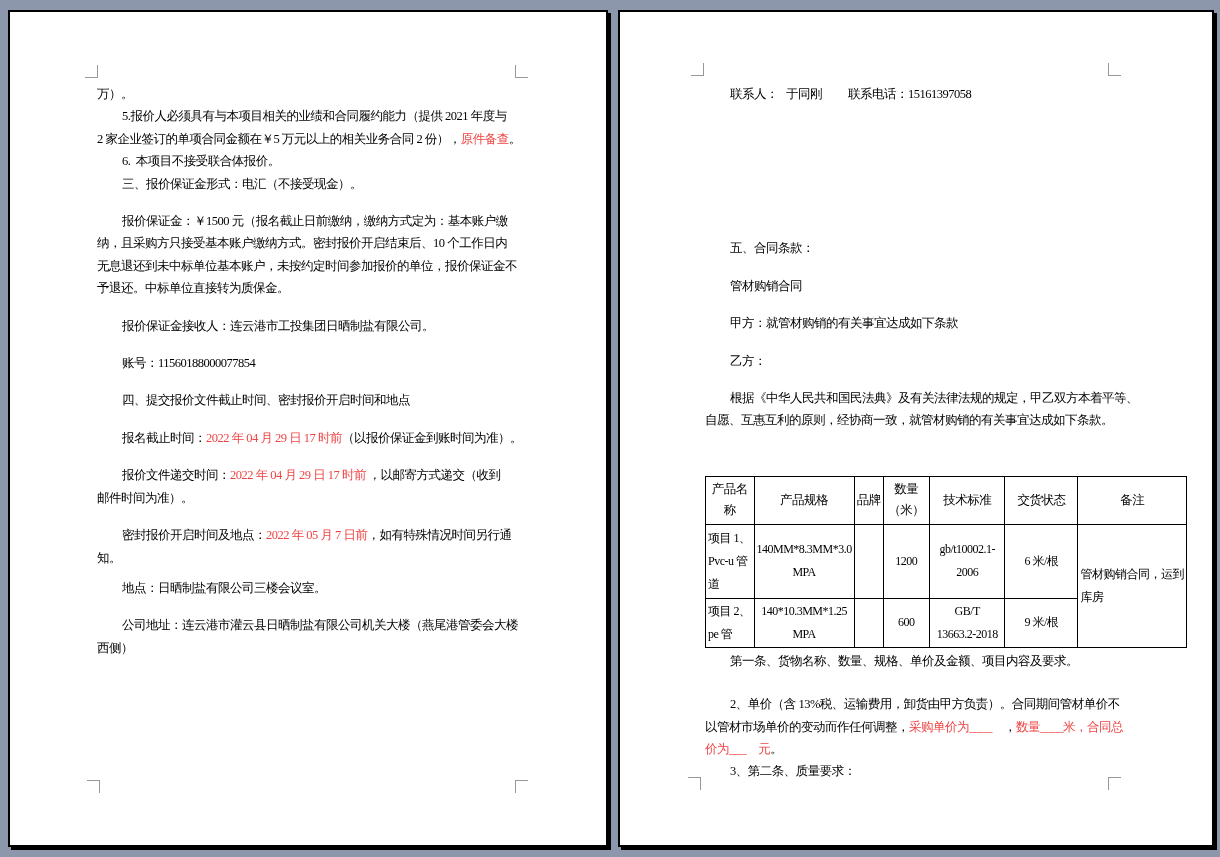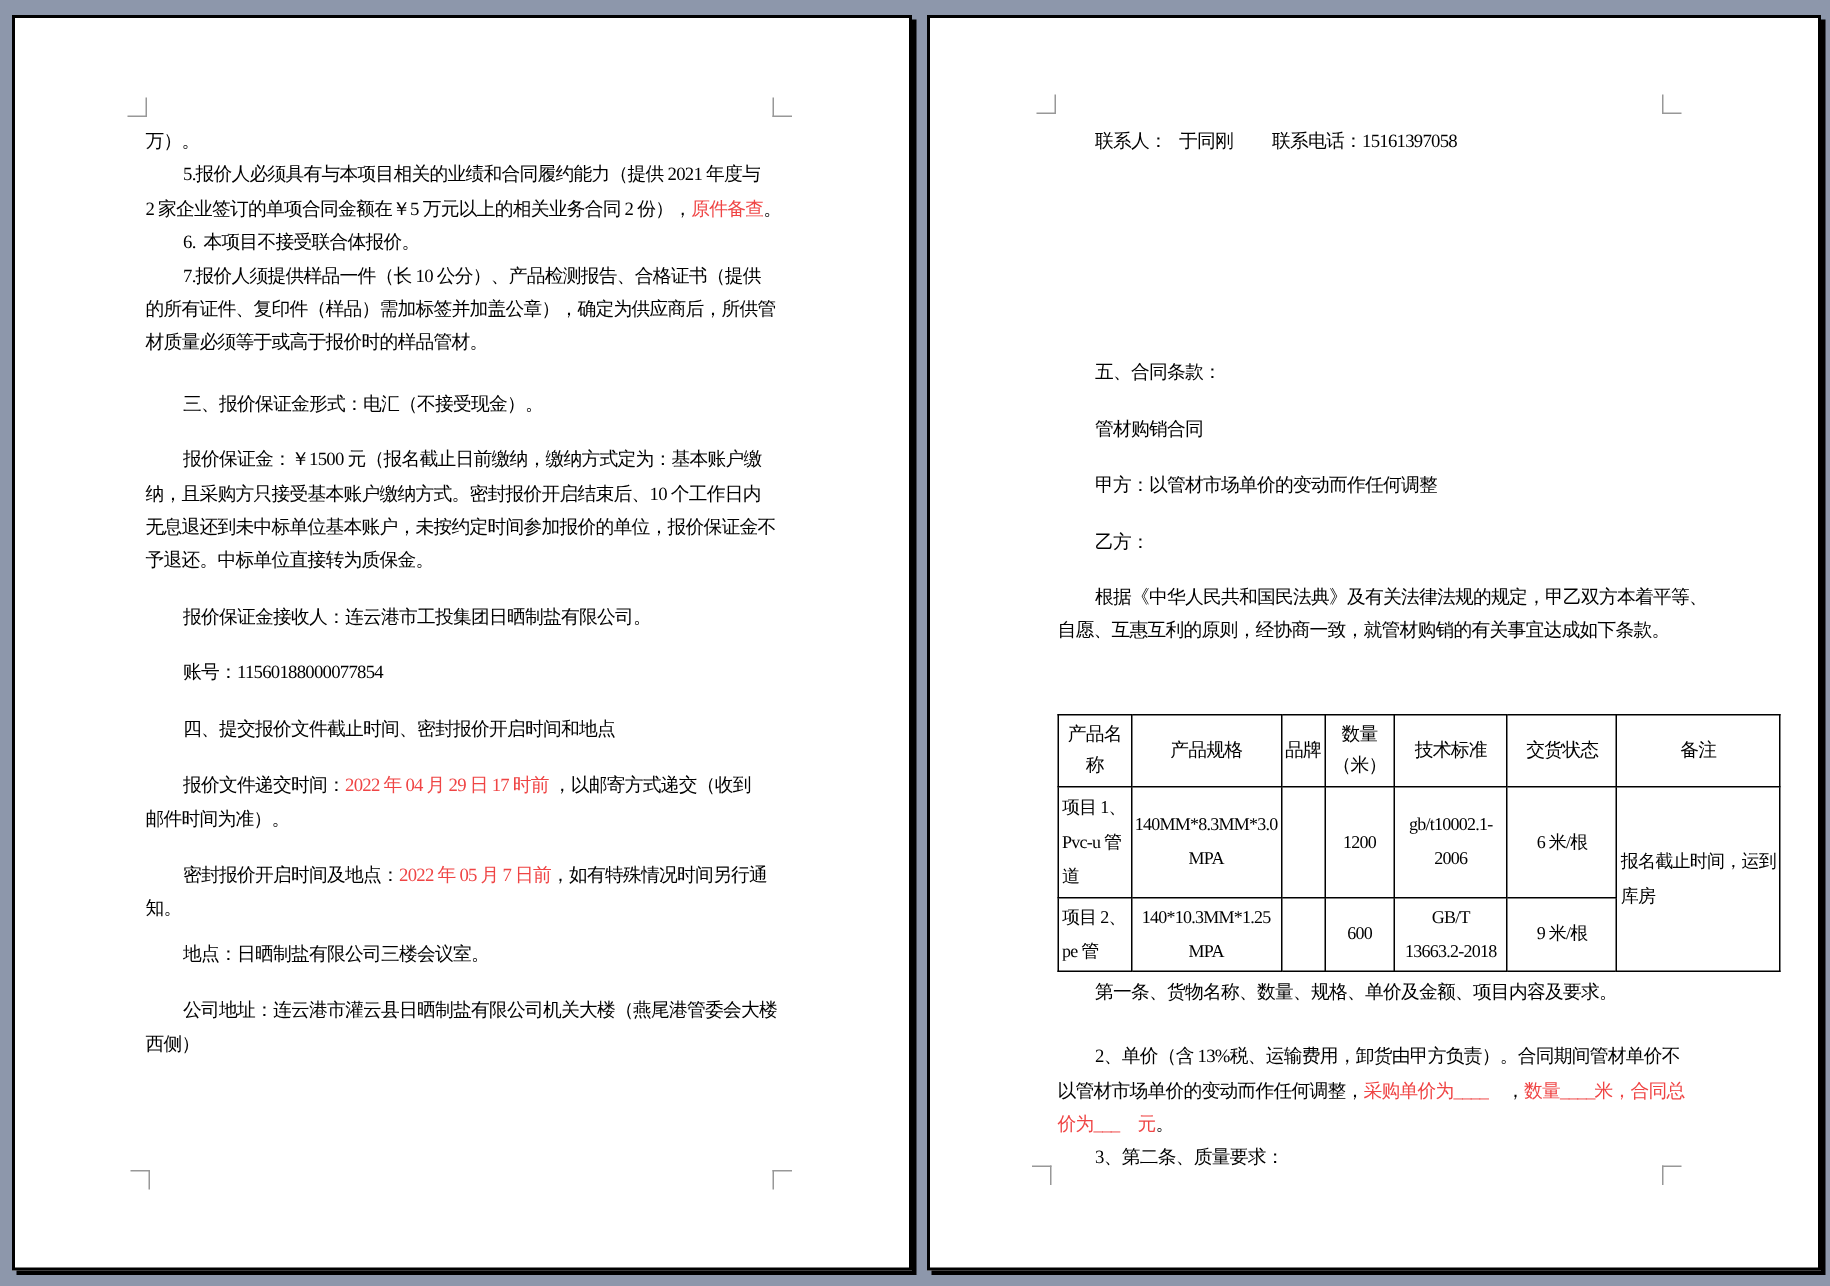--- a/index.html
+++ b/index.html
@@ -70,52 +70,50 @@
     <div class="mk mk-tl"></div>
     <div class="mk mk-tr"></div>
     <div class="mk mk-bl"></div>
     <div class="mk mk-br"></div>
 
     <div class="content">
       <p class="para noind mb0">万）。</p>
       <p class="para mb0"><span>5.报价人必须具有与本项目相关的业绩和合同履约能力（提供 2021 年度与
 2 家企业签订的单项合同金额在￥5 万元以上的相关业务合同 2 份），</span><span class="red">原件备查</span><span>。</span></p>
       <p class="para mb0">6.  本项目不接受联合体报价。</p>
-      <p class="para mb18">7.报价人须提供样品一件（长 10 公分）、产品检测报告、合格证书（提供
-的所有证件、复印件（样品）需加标签并加盖公章），确定为供应商后，所供管
-材质量必须等于或高于报价时的样品管材。</p>
       <p class="para">三、报价保证金形式：电汇（不接受现金）。</p>
       <p class="para">报价保证金：￥1500 元（报名截止日前缴纳，缴纳方式定为：基本账户缴
 纳，且采购方只接受基本账户缴纳方式。密封报价开启结束后、10 个工作日内
 无息退还到未中标单位基本账户，未按约定时间参加报价的单位，报价保证金不
 予退还。中标单位直接转为质保金。</p>
       <p class="para">报价保证金接收人：连云港市工投集团日晒制盐有限公司。</p>
       <p class="para">账号：11560188000077854</p>
       <p class="para">四、提交报价文件截止时间、密封报价开启时间和地点</p>
+      <p class="para"><span>报名截止时间：</span><span class="red">2022 年 04 月 29 日 17 时前</span><span>（以报价保证金到账时间为准）。</span></p>
       <p class="para"><span>报价文件递交时间：</span><span class="red">2022 年 04 月 29 日 17 时前</span><span> ，以邮寄方式递交（收到
 邮件时间为准）。</span></p>
       <p class="para mb8"><span>密封报价开启时间及地点：</span><span class="red">2022 年 05 月 7 日前</span><span>，如有特殊情况时间另行通
 知。</span></p>
       <p class="para">地点：日晒制盐有限公司三楼会议室。</p>
       <p class="para mb0">公司地址：连云港市灌云县日晒制盐有限公司机关大楼（燕尾港管委会大楼
 西侧）</p>
     </div>
   </div>
 
   <div class="page page2">
     <div class="mk mk-tl"></div>
     <div class="mk mk-tr"></div>
     <div class="mk mk-bl"></div>
     <div class="mk mk-br"></div>
 
     <div class="content content2">
       <p class="para contact mb132"><span>联系人：</span><span class="gap1">于同刚</span><span class="gap2">联系电话：</span><span>15161397058</span></p>
       <p class="para">五、合同条款：</p>
       <p class="para">管材购销合同</p>
-      <p class="para">甲方：以管材市场单价的变动而作任何调整</p>
+      <p class="para">甲方：就管材购销的有关事宜达成如下条款</p>
       <p class="para">乙方：</p>
       <p class="para mb0">根据《中华人民共和国民法典》及有关法律法规的规定，甲乙双方本着平等、
 自愿、互惠互利的原则，经协商一致，就管材购销的有关事宜达成如下条款。</p>
 
       <table class="goods">
         <colgroup>
           <col style="width:49px">
             <col style="width:97px">
             <col style="width:29px">
           <col style="width:49px">
@@ -141,21 +139,21 @@
             <td class="cell-left">项目 1、
 Pvc-u 管
 道</td>
             <td>140MM*8.3MM*3.0
 MPA</td>
             <td></td>
             <td>1200</td>
             <td>gb/t10002.1-
 2006</td>
             <td>6 米/根</td>
-            <td class="cell-left" rowspan="2">报名截止时间，运到
+            <td class="cell-left" rowspan="2">管材购销合同，运到
 库房</td>
           </tr>
           <tr class="row2">
             <td class="cell-left">项目 2、
 pe 管</td>
             <td>140*10.3MM*1.25
 MPA</td>
             <td></td>
             <td>600</td>
             <td>GB/T

